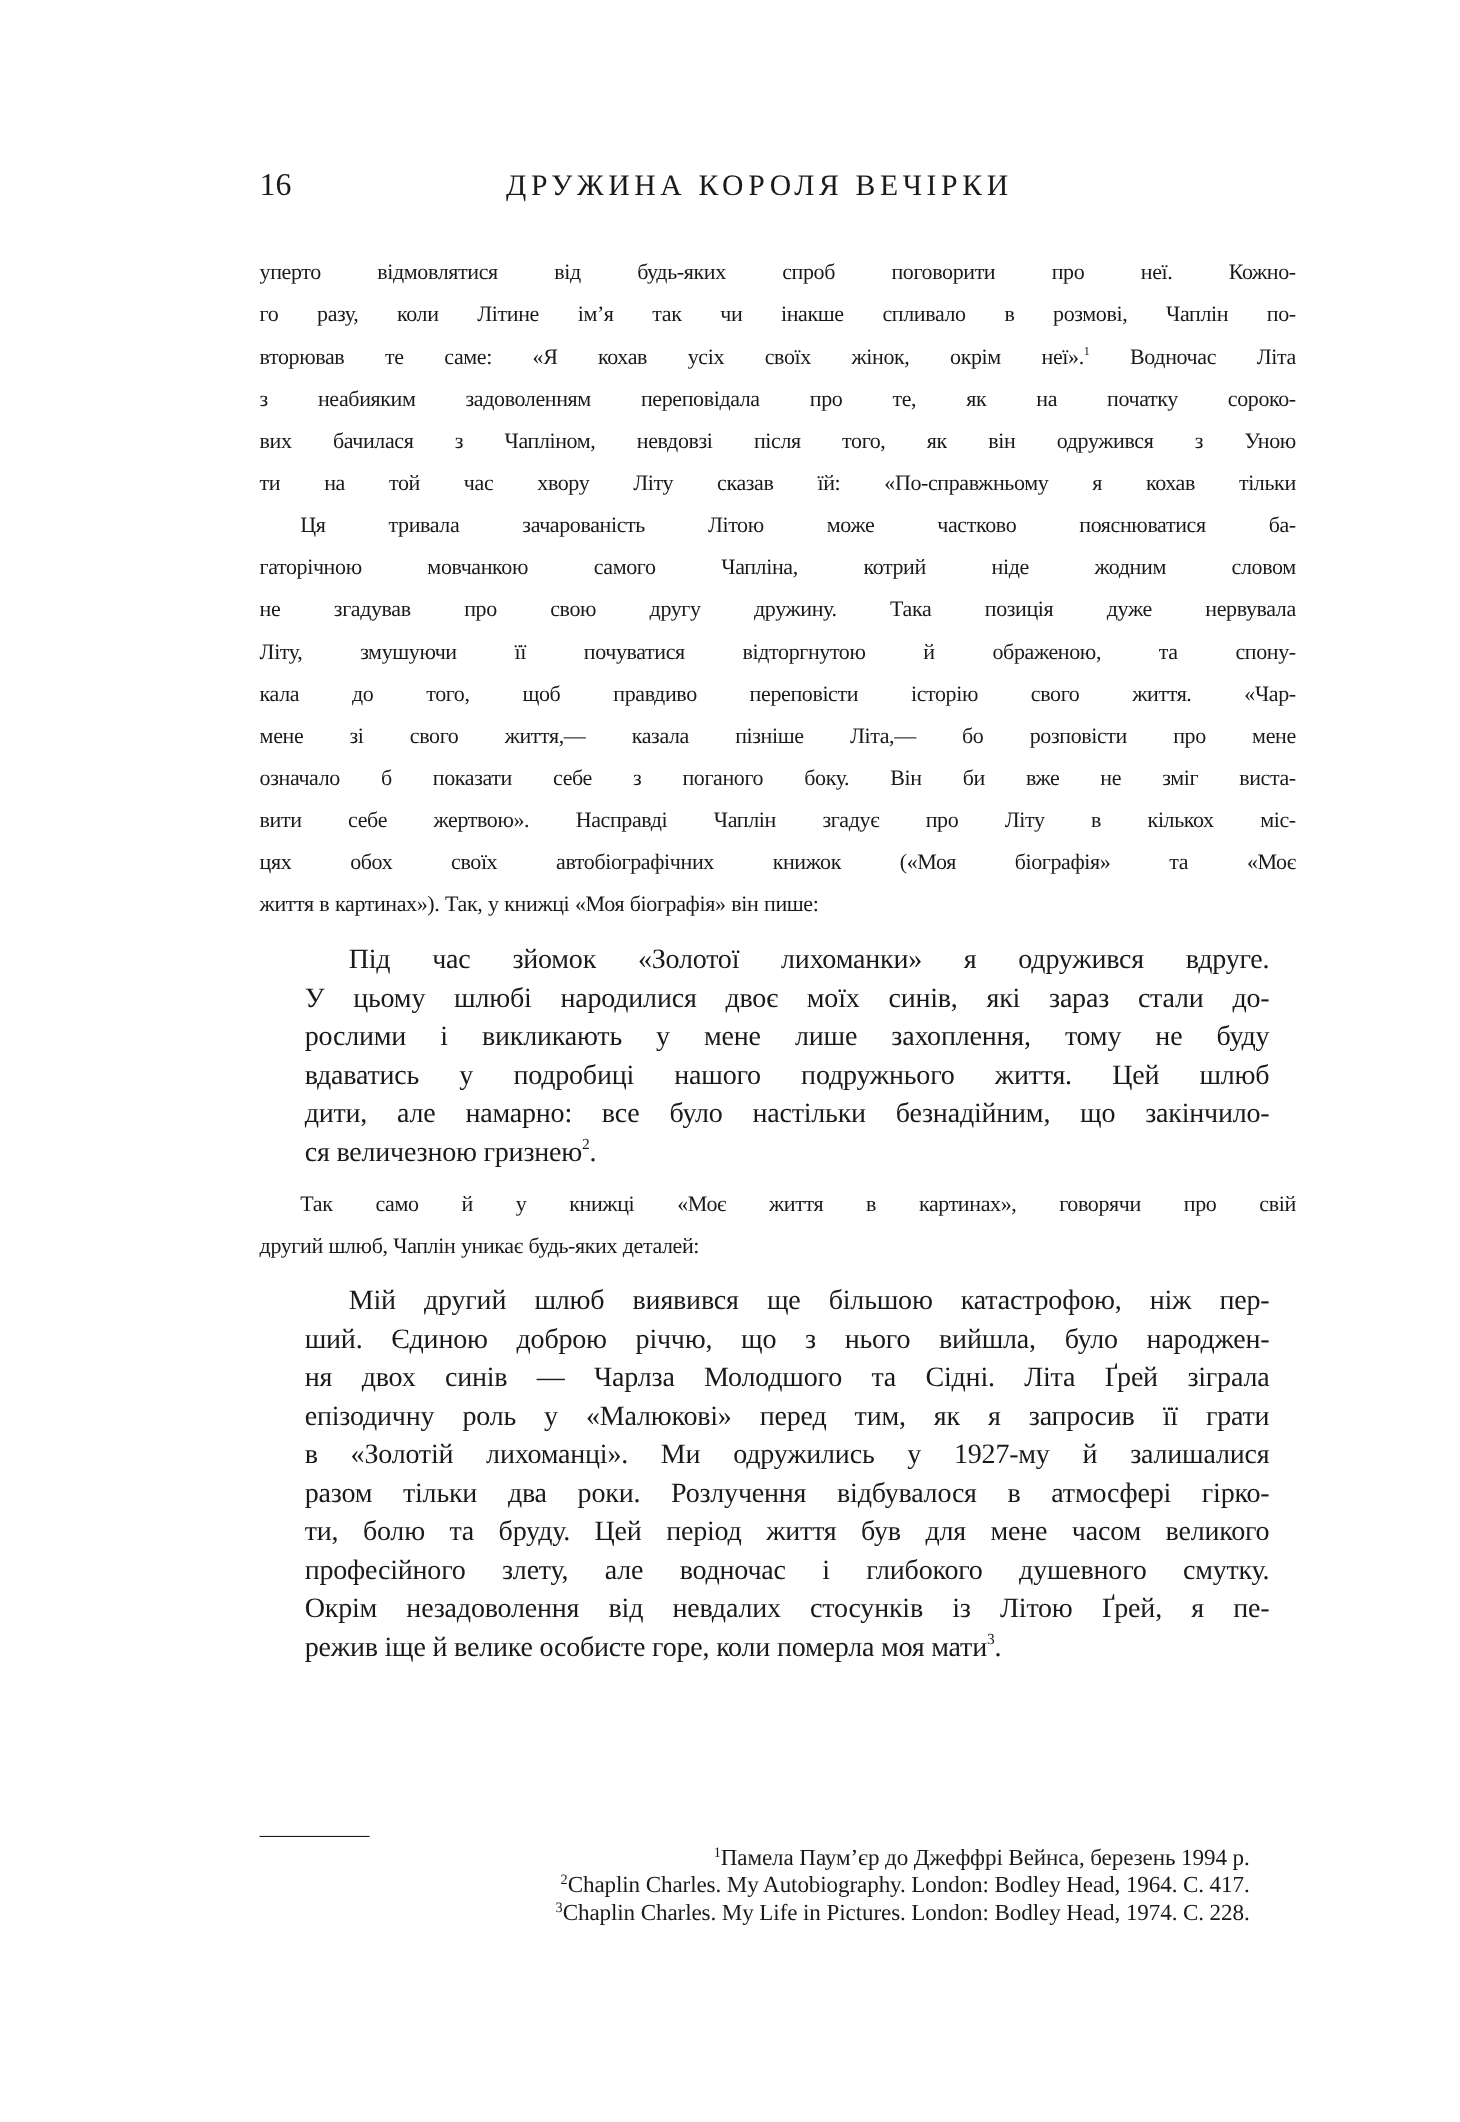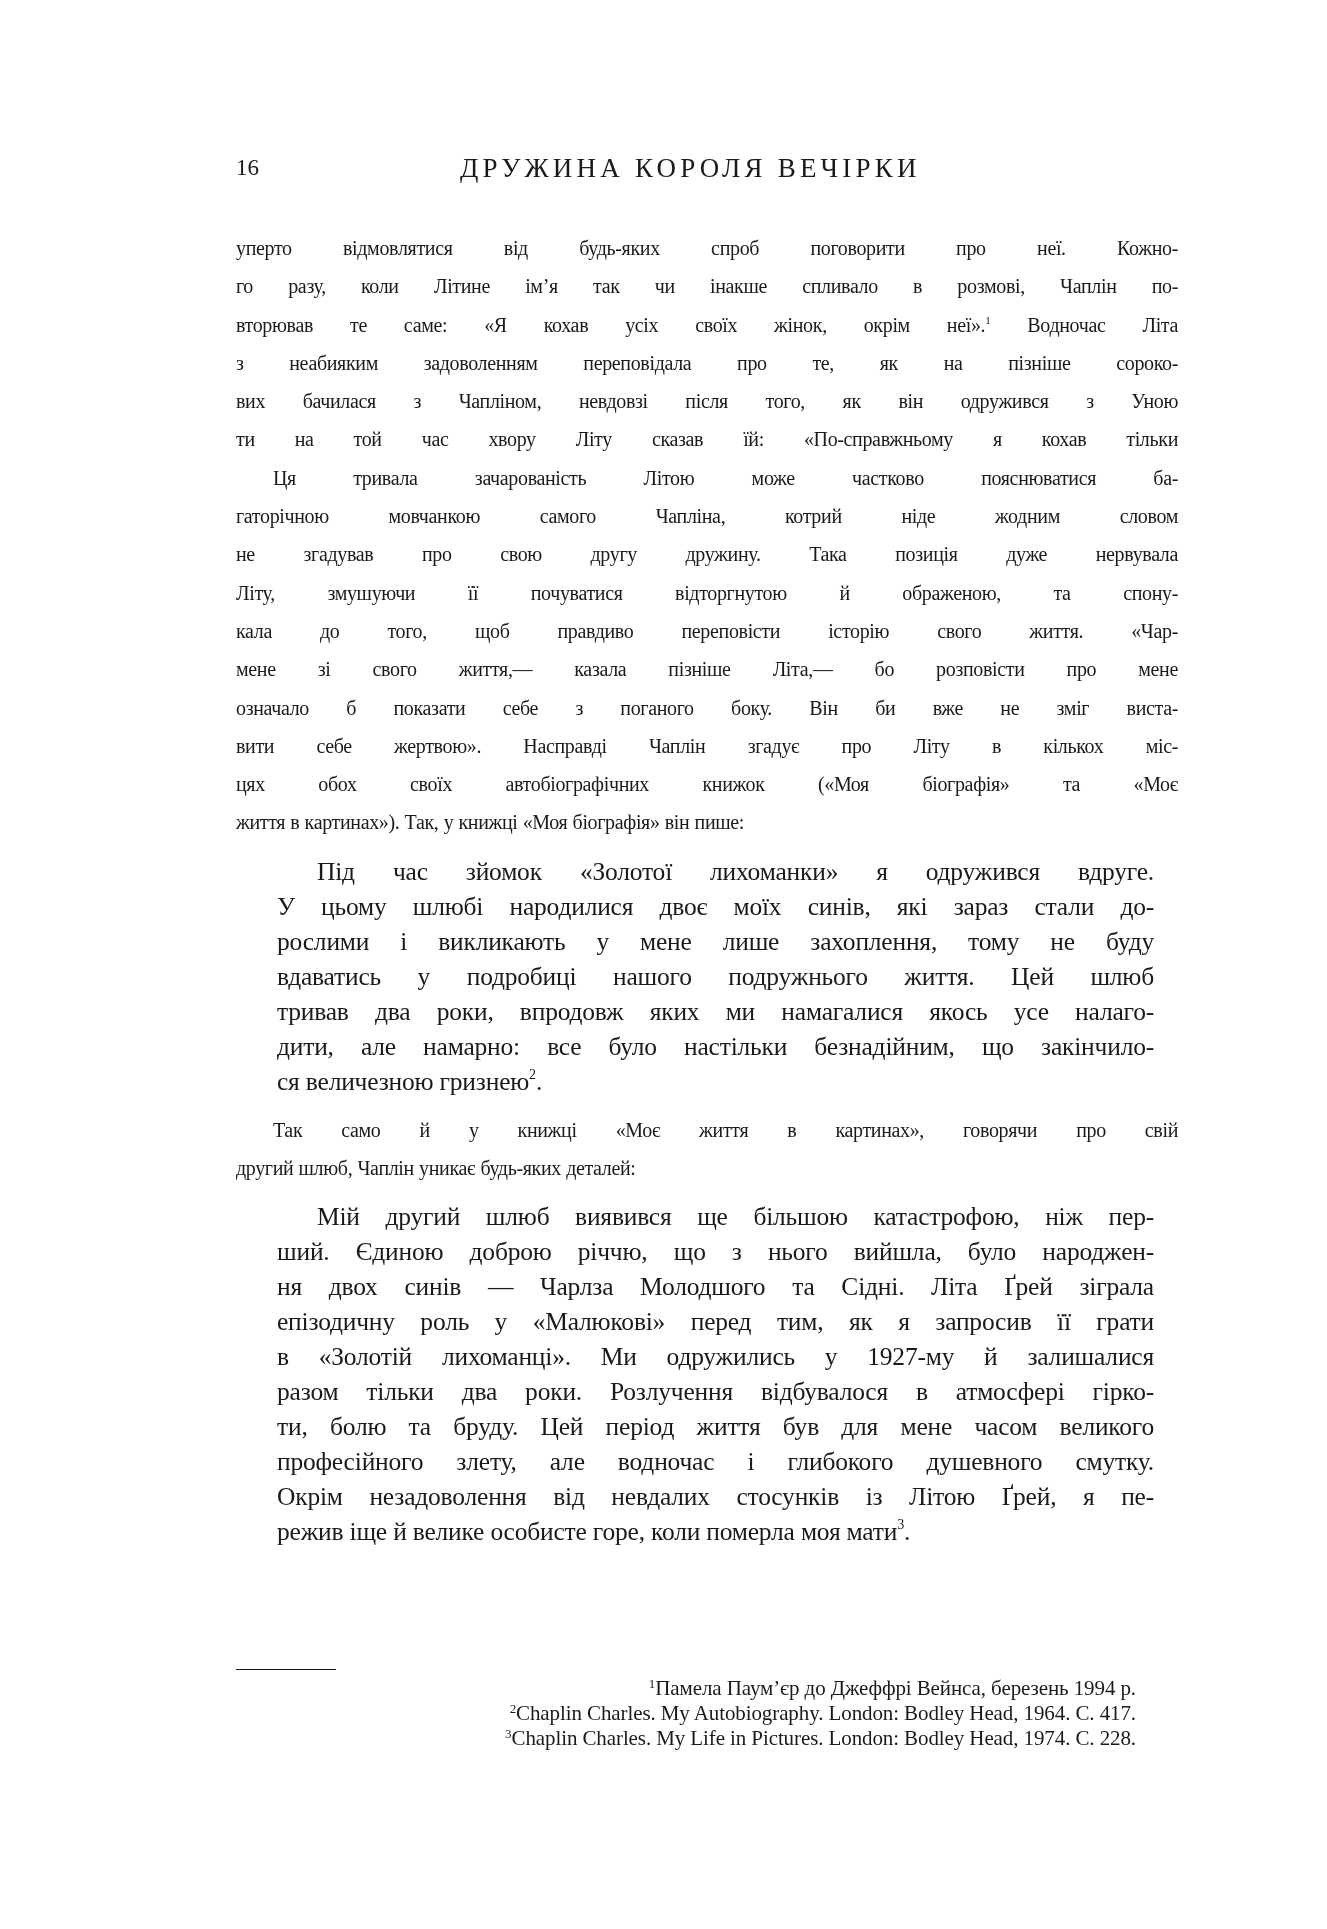--- a/index.html
+++ b/index.html
@@ -19,21 +19,21 @@
     position: absolute;
     top: 150px;
     left: 236px;
     width: 942px;
     height: 40px;
   }
   .page-number {
     position: absolute;
     left: 0;
     top: 0;
-    font-size: 23px;
+    font-size: 29px;
     line-height: 36px;
   }
   .running-title {
     position: absolute;
     left: 224px;
     top: 0;
     font-size: 27px;
     line-height: 36px;
     letter-spacing: 4.2px;
     white-space: nowrap;
@@ -117,21 +117,21 @@
   <span class="page-number">16</span>
   <span class="running-title">ДРУЖИНА КОРОЛЯ ВЕЧІРКИ</span>
 </div>
 
 <div class="body-text">
 
   <p class="para">
     <span class="line">уперто відмовлятися від будь-яких спроб поговорити про неї. Кожно-</span>
     <span class="line">го разу, коли Літине ім’я так чи інакше спливало в розмові, Чаплін по-</span>
     <span class="line"><span>вторював те саме: «Я кохав усіх своїх жінок, окрім неї».</span><sup>1</sup> <span>Водночас Літа</span></span>
-    <span class="line">з неабияким задоволенням переповідала про те, як на пізніше сороко-</span>
+    <span class="line">з неабияким задоволенням переповідала про те, як на початку сороко-</span>
     <span class="line">вих бачилася з Чапліном, невдовзі після того, як він одружився з Уною</span>
     <span class="line">ти на той час хвору Літу сказав їй: «По-справжньому я кохав тільки</span>
   </p>
 
   <p class="para">
     <span class="line first-indent">Ця тривала зачарованість Літою може частково пояснюватися ба-</span>
     <span class="line">гаторічною мовчанкою самого Чапліна, котрий ніде жодним словом</span>
     <span class="line">не згадував про свою другу дружину. Така позиція дуже нервувала</span>
     <span class="line">Літу, змушуючи її почуватися відторгнутою й ображеною, та спону-</span>
     <span class="line">кала до того, щоб правдиво переповісти історію свого життя. «Чар-</span>
@@ -140,21 +140,20 @@
     <span class="line">вити себе жертвою». Насправді Чаплін згадує про Літу в кількох міс-</span>
     <span class="line">цях обох своїх автобіографічних книжок («Моя біографія» та «Моє</span>
     <span class="line last">життя в картинах»). Так, у книжці «Моя біографія» він пише:</span>
   </p>
 
   <blockquote class="quote">
     <span class="line first">Під час зйомок «Золотої лихоманки» я одружився вдруге.</span>
     <span class="line">У цьому шлюбі народилися двоє моїх синів, які зараз стали до-</span>
     <span class="line">рослими і викликають у мене лише захоплення, тому не буду</span>
     <span class="line">вдаватись у подробиці нашого подружнього життя. Цей шлюб</span>
-    <span class="line">тривав два роки, впродовж яких ми намагалися якось усе налаго-</span>
     <span class="line">дити, але намарно: все було настільки безнадійним, що закінчило-</span>
     <span class="line last"><span>ся величезною гризнею</span><sup>2</sup><span>.</span></span>
   </blockquote>
 
   <p class="para">
     <span class="line first-indent">Так само й у книжці «Моє життя в картинах», говорячи про свій</span>
     <span class="line last">другий шлюб, Чаплін уникає будь-яких деталей:</span>
   </p>
 
   <blockquote class="quote">

